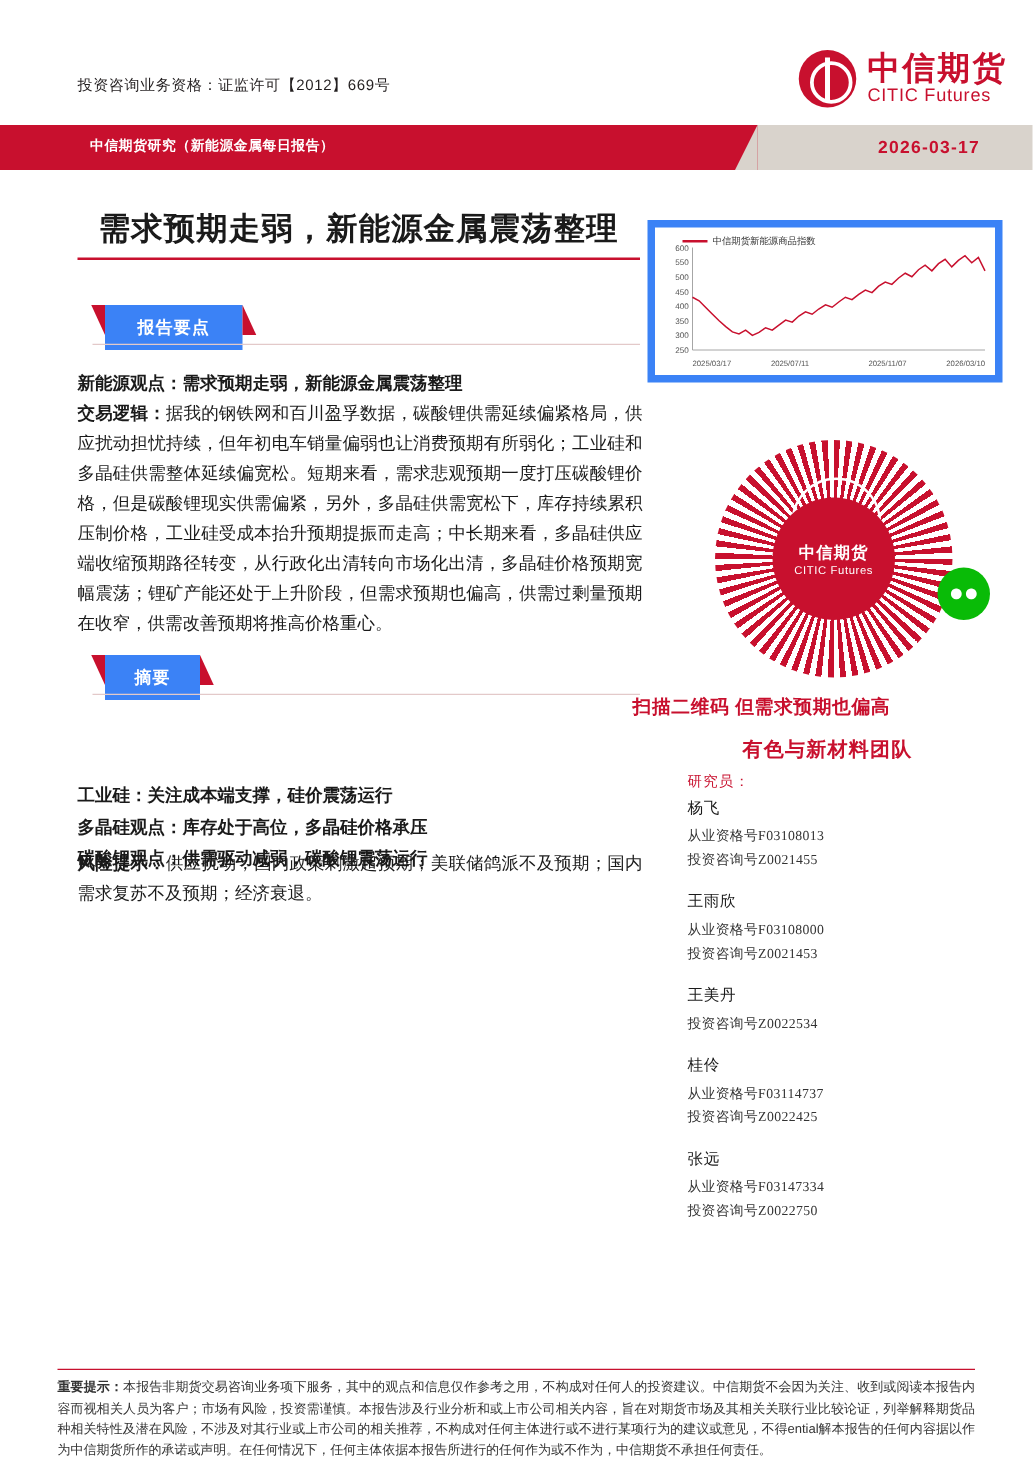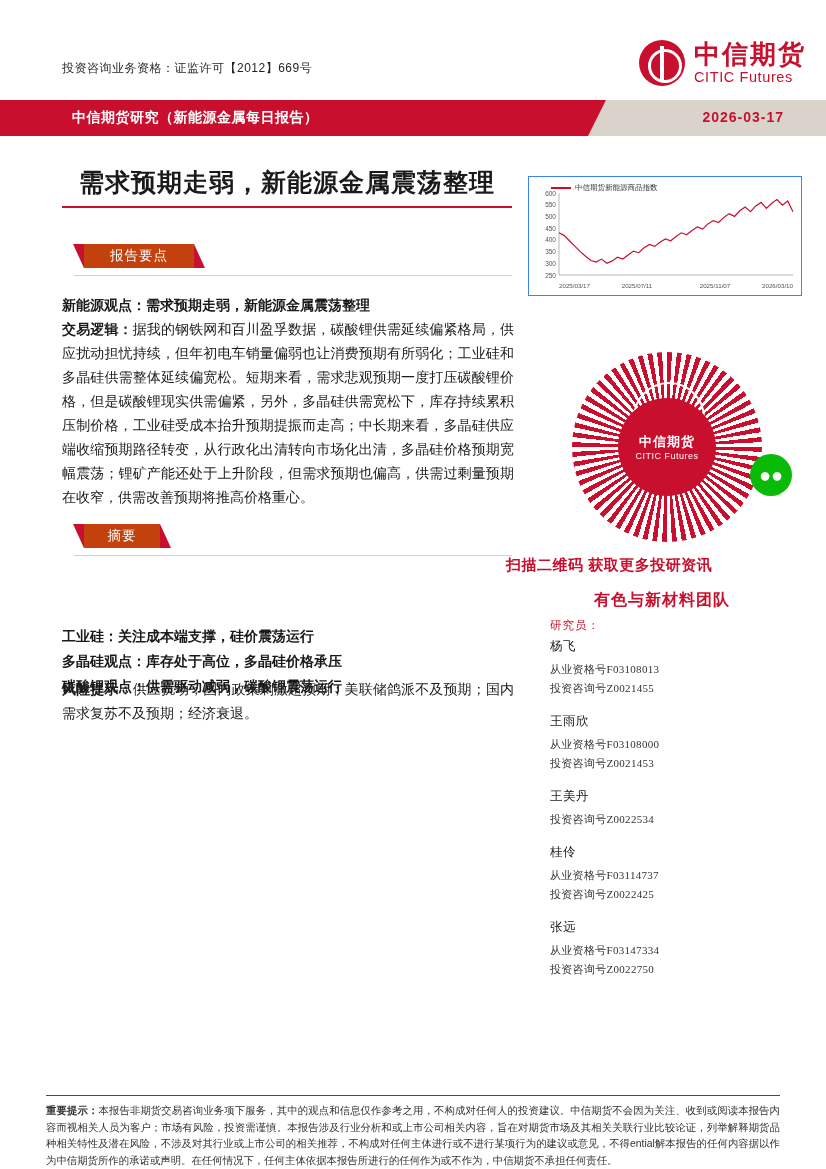--- a/index.html
+++ b/index.html
@@ -50,75 +50,75 @@
     border-top:36px solid #c8102e;border-right:18px solid transparent;
   }
   .band-grey{
     position:absolute;right:0;top:0;height:36px;width:220px;background:#d9d3cc;
   }
   .band-grey:before{
     content:"";position:absolute;left:-18px;top:0;width:0;height:0;
     border-bottom:36px solid #d9d3cc;border-left:18px solid transparent;
   }
   .band-title{
-    position:absolute;left:72px;top:9px;color:#fff;font-size:14px;font-weight:bold;letter-spacing:.5px;
+    position:absolute;left:72px;top:9px;color:#fff;font-size:11px;font-weight:bold;letter-spacing:.5px;
   }
   .band-date{
     position:absolute;right:42px;top:9px;color:#c8102e;font-size:14px;font-weight:bold;letter-spacing:1px;
   }
 
   
   .main-title{
     position:absolute;left:62px;top:166px;width:450px;
     font-size:25px;font-weight:bold;letter-spacing:1px;text-align:center;color:#1a1a1a;
   }
   .title-rule{
     position:absolute;left:62px;top:206px;width:450px;height:2px;background:#c8102e;
   }
 
   
   .tab{
-    position:absolute;height:24px;background:#c2410c;color:#fff;
-    font-size:13.5px;font-weight:normal;letter-spacing:1px;
+    position:absolute;height:36px;background:#3b82f6;color:#fff;
+    font-size:13.5px;font-weight:bold;letter-spacing:1px;
     display:flex;align-items:center;justify-content:center;
   }
   .tab:before{
     content:"";position:absolute;left:-11px;top:0;width:0;height:0;
     border-top:24px solid #c8102e;border-left:11px solid transparent;
   }
   .tab:after{
     content:"";position:absolute;right:-11px;top:0;width:0;height:0;
     border-bottom:24px solid #c8102e;border-right:11px solid transparent;
   }
   .tab-line{position:absolute;height:1px;background:#e3c9c9;}
 
   #tab-highlights{left:84px;top:244px;width:110px;}
   #line-highlights{left:74px;top:275px;width:438px;}
   #tab-abstract{left:84px;top:524px;width:76px;}
   #line-abstract{left:74px;top:555px;width:438px;}
 
   
   .body-block{
     position:absolute;left:62px;width:452px;
-    font-size:14px;line-height:24px;color:#1a1a1a;text-align:justify;font-family:Liberation Serif, serif;
+    font-size:14px;line-height:24px;color:#1a1a1a;text-align:justify;
   }
   .lead{font-weight:bold;}
   .kw{font-weight:bold;}
 
   #viewpoint{top:294px;}
   #logic{top:318px;}
   #abstract{top:624px;}
   #risk{top:678px;}
 
   .ab-line{font-size:14px;line-height:25px;}
 
   
   .chart-box{
     position:absolute;right:24px;top:176px;width:272px;height:118px;
-    border:1px solid #3b82f6;background:#fff;
+    border:6px solid #3b82f6;background:#fff;
   }
   .chart-legend{
     position:absolute;left:46px;top:6px;font-size:7.5px;color:#333;
   }
   .legend-swatch{
     position:absolute;left:22px;top:10px;width:20px;height:2px;background:#c8102e;
   }
 
   .qr{
     position:absolute;right:64px;top:352px;width:190px;height:190px;
@@ -249,21 +249,21 @@
   <div class="qr">
     <div class="qr-sun"></div>
     <div class="qr-ring"></div>
     <div class="qr-hole">
       <div class="c1">中信期货</div>
       <div class="c2">CITIC Futures</div>
     </div>
   </div>
   <div class="wechat">●●</div>
 
-  <div class="scan-text">扫描二维码 获取更多投研资讯</div>
+  <div class="scan-text">扫描二维码 但需求预期也偏高</div>
 
   <div class="team-title">有色与新材料团队</div>
   <div class="researcher-label">研究员：</div>
   <div class="analysts" id="analysts">
       <div class="analyst">
         <div class="an-name">杨飞</div>
         <div class="an-line">从业资格号F03108013</div>
         <div class="an-line">投资咨询号Z0021455</div>
       </div>
       <div class="analyst">

